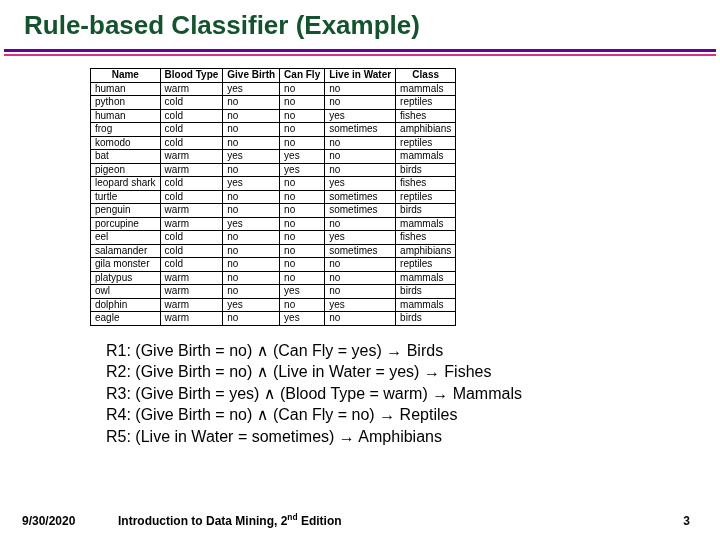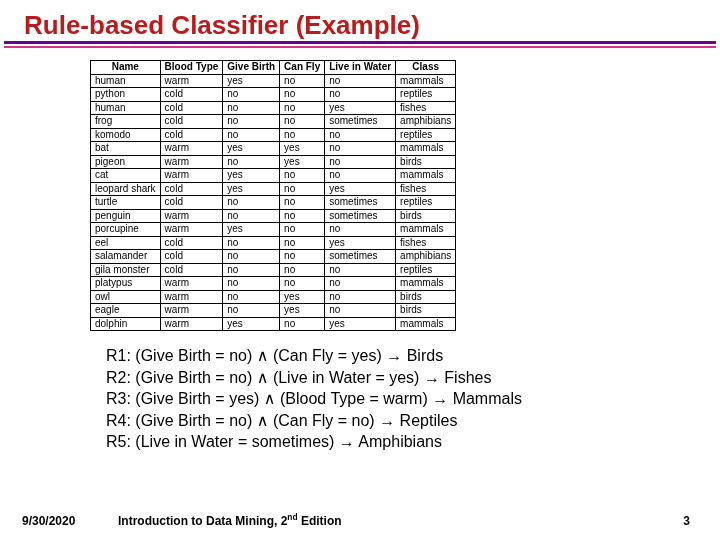--- a/index.html
+++ b/index.html
@@ -12,23 +12,23 @@
     overflow: hidden;
   }
   .slide {
     width: 100%;
     height: 100%;
     padding: 10px 0 0 0;
   }
   .title {
     font-size: 26px;
     font-weight: bold;
-    color: #b91c1c;
+    color: #14532d;
     padding-left: 24px;
-    padding-bottom: 0;
+    padding-bottom: 8px;
   }
   .hr1 {
     height: 3px;
     background: #660099;
     margin: 0 4px;
   }
   .hr2 {
     height: 2px;
     background: #d63384;
     margin: 2px 4px 0 4px;
@@ -142,28 +142,20 @@
           </tr>
           <tr>
             <td>pigeon</td>
             <td>warm</td>
             <td>no</td>
             <td>yes</td>
             <td>no</td>
             <td>birds</td>
           </tr>
           <tr>
-            <td>cat</td>
-            <td>warm</td>
-            <td>yes</td>
-            <td>no</td>
-            <td>no</td>
-            <td>mammals</td>
-          </tr>
-          <tr>
             <td>leopard shark</td>
             <td>cold</td>
             <td>yes</td>
             <td>no</td>
             <td>yes</td>
             <td>fishes</td>
           </tr>
           <tr>
             <td>turtle</td>
             <td>cold</td>
@@ -222,34 +214,34 @@
           </tr>
           <tr>
             <td>owl</td>
             <td>warm</td>
             <td>no</td>
             <td>yes</td>
             <td>no</td>
             <td>birds</td>
           </tr>
           <tr>
+            <td>dolphin</td>
+            <td>warm</td>
+            <td>yes</td>
+            <td>no</td>
+            <td>yes</td>
+            <td>mammals</td>
+          </tr>
+          <tr>
             <td>eagle</td>
             <td>warm</td>
             <td>no</td>
             <td>yes</td>
             <td>no</td>
             <td>birds</td>
-          </tr>
-          <tr>
-            <td>dolphin</td>
-            <td>warm</td>
-            <td>yes</td>
-            <td>no</td>
-            <td>yes</td>
-            <td>mammals</td>
           </tr>
         </tbody>
     </table>
   </div>
 
   <div class="rules" id="rules">
       <p>R1: (Give Birth = no) ∧ (Can Fly = yes) → Birds</p>
       <p>R2: (Give Birth = no) ∧ (Live in Water = yes) → Fishes</p>
       <p>R3: (Give Birth = yes) ∧ (Blood Type = warm) → Mammals</p>
       <p>R4: (Give Birth = no) ∧ (Can Fly = no) → Reptiles</p>

